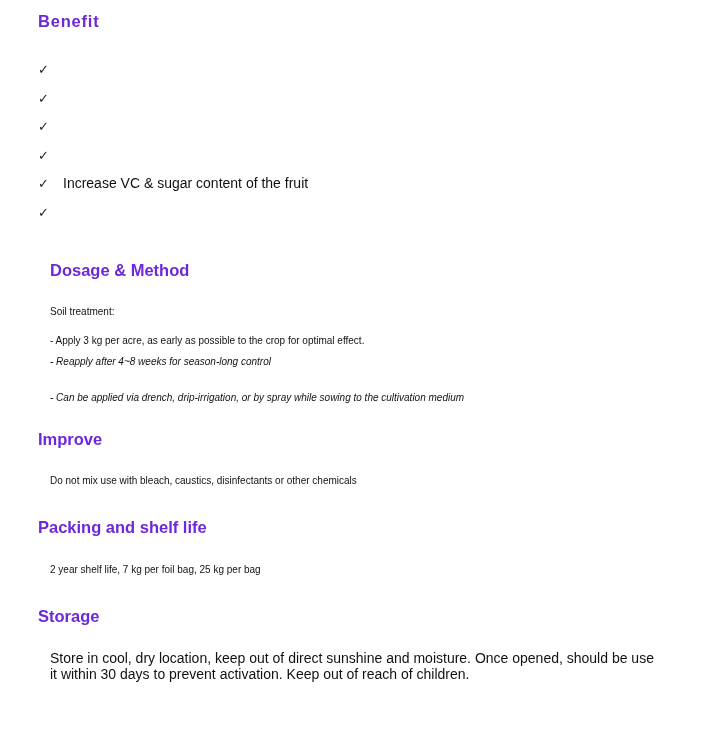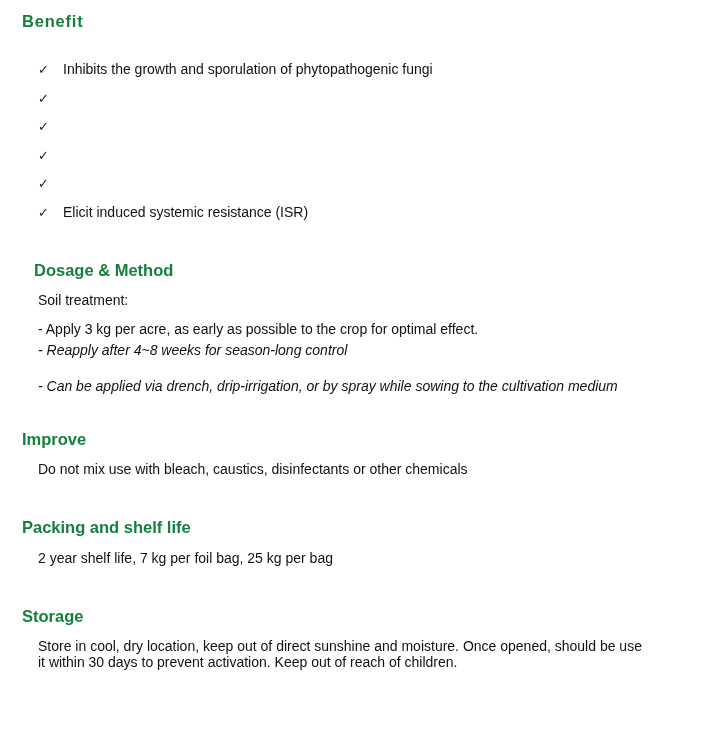--- a/index.html
+++ b/index.html
@@ -10,35 +10,35 @@
     body {
       width: 705px;
       height: 735px;
       position: relative;
       overflow: hidden;
       font-family: "Liberation Sans", sans-serif;
       color: #111111;
     }
     .heading {
       position: absolute;
-      left: 22px;
+      left: 38px;
       font-size: 16.5px;
       font-weight: bold;
-      color: #15803d;
+      color: #6d28d9;
       margin: 0;
       white-space: nowrap;
     }
     .heading.spaced { letter-spacing: 0.8px; }
     .line {
       position: absolute;
       left: 38px;
-      font-size: 14px;
+      font-size: 10px;
       line-height: 16px;
       white-space: nowrap;
-      margin: 0;
+      margin: 12px;
     }
     .check-item {
       position: absolute;
       left: 38px;
       height: 18px;
       display: flex;
       align-items: center;
       font-size: 14px;
       white-space: nowrap;
     }
@@ -47,47 +47,46 @@
       width: 25px;
       font-size: 13px;
       color: #222;
     }
     .para {
       position: absolute;
       left: 38px;
       width: 610px;
       font-size: 14px;
       line-height: 16px;
-      margin: 0;
+      margin: 12px;
     }
   </style>
 </head>
 <body>
 
 <h2 class="heading spaced" style="top:12px;">Benefit</h2>
 
 <div class="check-item" style="top:60px;">
   <span class="check-icon">✓</span>
-  <span>Inhibits the growth and sporulation of phytopathogenic fungi</span>
 </div>
 <div class="check-item" style="top:89px;">
   <span class="check-icon">✓</span>
 </div>
 <div class="check-item" style="top:117px;">
   <span class="check-icon">✓</span>
 </div>
 <div class="check-item" style="top:146px;">
   <span class="check-icon">✓</span>
 </div>
 <div class="check-item" style="top:174px;">
   <span class="check-icon">✓</span>
+  <span>Increase VC &amp; sugar content of the fruit</span>
 </div>
 <div class="check-item" style="top:203px;">
   <span class="check-icon">✓</span>
-  <span>Elicit induced systemic resistance (ISR)</span>
 </div>
 
 <h2 class="heading" style="top:261px;margin-left:12px;">Dosage &amp; Method</h2>
 <p class="line" style="top:292px;">Soil treatment:</p>
 <p class="line" style="top:321px;">- Apply 3 kg per acre, as early as possible to the crop for optimal effect.</p>
 <p class="line" style="top:342px;font-style:italic;">- Reapply after 4~8 weeks for season-long control</p>
 <p class="line" style="top:378px;font-style:italic;">- Can be applied via drench, drip-irrigation, or by spray while sowing to the cultivation medium</p>
 
 <h2 class="heading" style="top:430px;">Improve</h2>
 <p class="line" style="top:461px;">Do not mix use with bleach, caustics, disinfectants or other chemicals</p>

